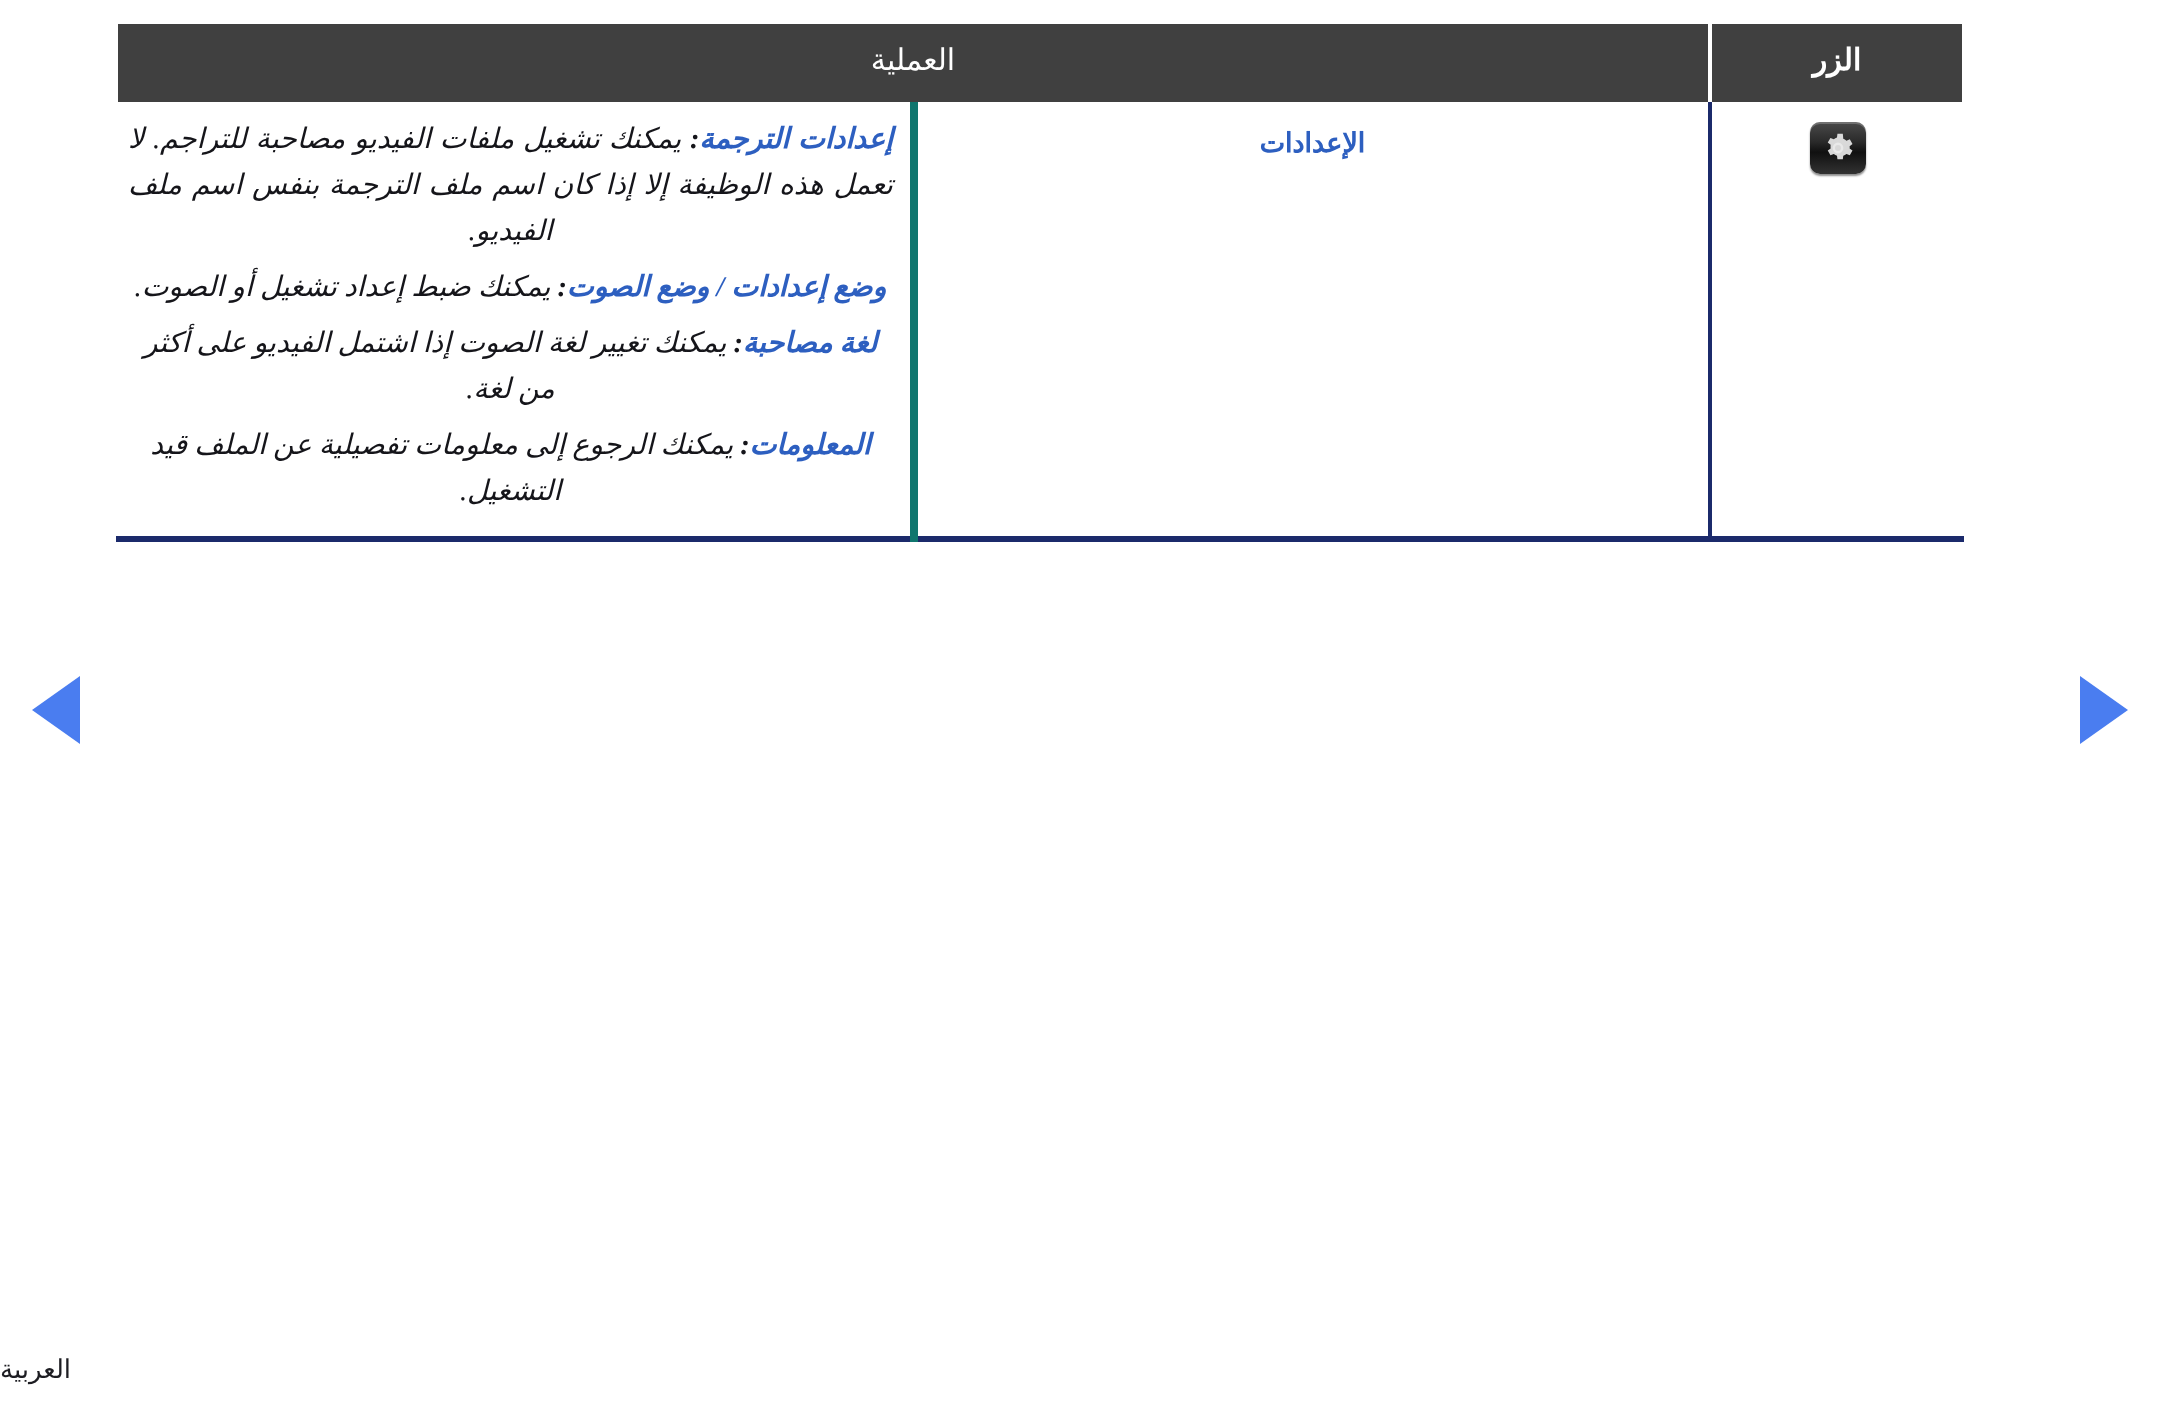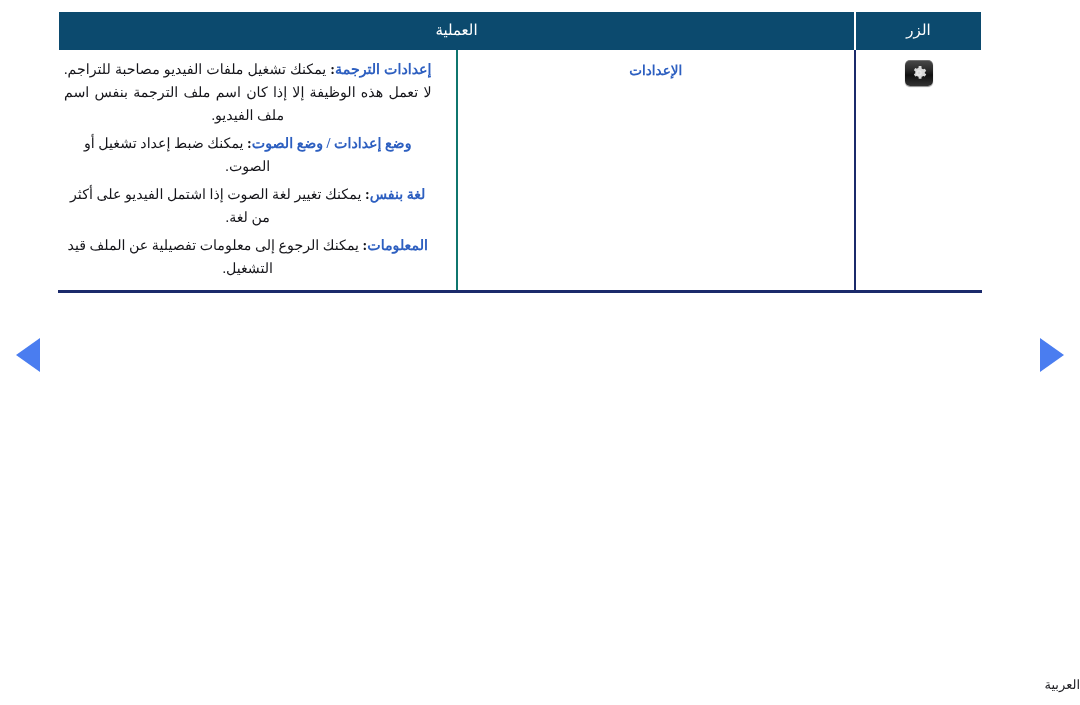--- a/index.html
+++ b/index.html
@@ -27,21 +27,21 @@
     top: 12px;
     width: 926px;
   }
   table.manual-table {
     width: 100%;
     border-collapse: collapse;
     table-layout: fixed;
     direction: rtl;
   }
   table.manual-table thead th {
-    background: #0c4a6e;
+    background: #404040;
     color: #ffffff;
     font-size: 15px;
     font-weight: normal;
     text-align: center;
     padding: 9px 6px 11px;
     border-left: 2px solid #ffffff;
     border-right: 2px solid #ffffff;
   }
   thead th.th-button {
     border-right: none;
@@ -58,21 +58,21 @@
   td.cell-icon {
     width: 113px;
     text-align: center;
     padding: 10px 0 6px;
     border-left: 2px solid #1b2a6b;
   }
   td.cell-label {
     width: 172px;
     text-align: center;
     padding: 12px 10px 6px;
-    border-left: 2px solid #0f766e;
+    border-left: 4px solid #0f766e;
     color: #2d5fc0;
     font-size: 13.5px;
     font-weight: bold;
     margin-left: 33px;
   }
   td.cell-desc {
     padding: 8px 8px 10px 6px;
   }
 
   
@@ -96,22 +96,23 @@
   .desc-list {
     margin: 0;
     padding: 0;
     list-style: none;
   }
   .desc-item {
     font-size: 14.2px;
     line-height: 1.62;
     color: #15151a;
     text-align: center;
-    margin: 0 16px 5px 0;
+    margin: 0 0 5px 0;
     direction: rtl;
+    font-style: italic;
   }
   .desc-item.justified {
     text-align: justify;
     text-align-last: center;
   }
   .desc-item:last-child {
     margin-bottom: 0;
   }
   .term {
     color: #2d5fc0;
@@ -139,36 +140,36 @@
     right: 16px;
     border-left: 24px solid #4a7df0;
   }
 
   
   .footer-lang {
     position: absolute;
     left: 0;
     right: 0;
     bottom: 12px;
-    text-align: right;
+    text-align: left;
     font-size: 13px;
     color: #1d1d22;
     direction: rtl;
   }
 </style>
 </head>
 <body>
 
 <div class="page">
 
   <div class="table-wrap">
     <table class="manual-table">
       <thead>
         <tr>
-          <th class="th-button" style="width:113px;">الزر</th>
+          <th class="th-button" style="width:113px;font-weight:bold;">الزر</th>
           <th class="th-operation" colspan="2">العملية</th>
         </tr>
       </thead>
       <tbody>
         <tr>
           <td class="cell-icon">
             <span class="gear-button">
               <svg width="17" height="17" viewBox="0 0 24 24" aria-hidden="true">
                 <path fill="#e8e8e8" d="M12 8.2a3.8 3.8 0 1 0 0 7.6 3.8 3.8 0 0 0 0-7.6zm0 5.9a2.1 2.1 0 1 1 0-4.2 2.1 2.1 0 0 1 0 4.2z"></path>
                 <path fill="#e8e8e8" d="M20.2 13.3c.05-.43.08-.86.08-1.3s-.03-.87-.08-1.3l2.03-1.5-1.9-3.3-2.37.93a8 8 0 0 0-2.25-1.3L15.4 2h-3.8l-.31 2.53a8 8 0 0 0-2.25 1.3L6.67 4.9l-1.9 3.3L6.8 9.7c-.05.43-.08.86-.08 1.3s.03.87.08 1.3l-2.03 1.5 1.9 3.3 2.37-.93a8 8 0 0 0 2.25 1.3l.31 2.53h3.8l.31-2.53a8 8 0 0 0 2.25-1.3l2.37.93 1.9-3.3-2.03-1.5z" opacity="0.92"></path>
@@ -180,21 +181,21 @@
             <ul class="desc-list">
               <li class="desc-item justified">
                 <span class="term">إعدادات الترجمة</span><span class="term-sep">:</span>
                 <span>يمكنك تشغيل ملفات الفيديو مصاحبة للتراجم. لا تعمل هذه الوظيفة إلا إذا كان اسم ملف الترجمة بنفس اسم ملف الفيديو.</span>
               </li>
               <li class="desc-item">
                 <span class="term">وضع إعدادات / وضع الصوت</span><span class="term-sep">:</span>
                 <span>يمكنك ضبط إعداد تشغيل أو الصوت.</span>
               </li>
               <li class="desc-item">
-                <span class="term">لغة بنفس</span><span class="term-sep">:</span>
+                <span class="term">لغة مصاحبة</span><span class="term-sep">:</span>
                 <span>يمكنك تغيير لغة الصوت إذا اشتمل الفيديو على أكثر من لغة.</span>
               </li>
               <li class="desc-item">
                 <span class="term">المعلومات</span><span class="term-sep">:</span>
                 <span>يمكنك الرجوع إلى معلومات تفصيلية عن الملف قيد التشغيل.</span>
               </li>
             </ul>
           </td>
         </tr>
       </tbody>

